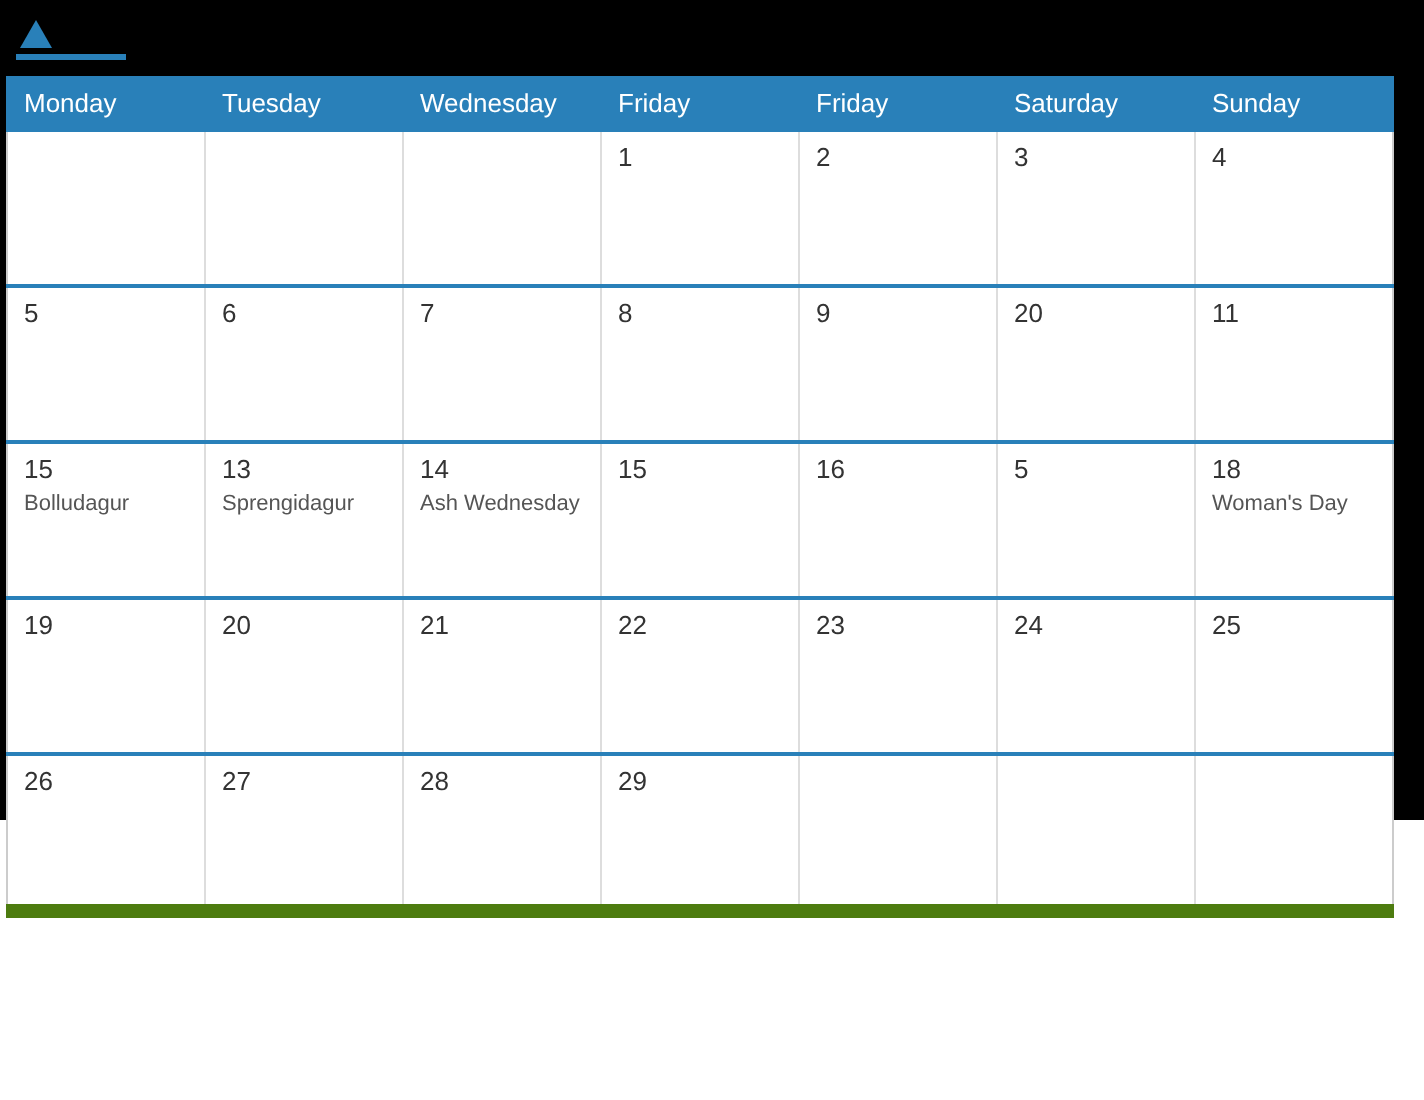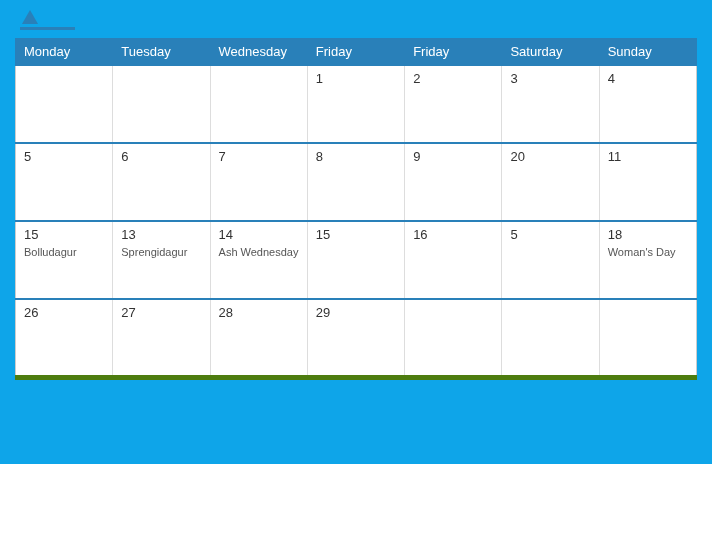--- a/index.html
+++ b/index.html
@@ -5,23 +5,23 @@
     * { margin: 0; padding: 0; box-sizing: border-box; }
     body {
       font-family: Arial, sans-serif;
       background: #fff;
       width: 712px;
       height: 550px;
       overflow: hidden;
     }
     .calendar-container {
       width: 712px;
-      height: 464px;
-      background: #0ea5e9;
-      padding: 10px 15px 15px 15px;
+      height: 410px;
+      background: #000000;
+      padding: 10px 15px 15px 3px;
     }
     .header {
       display: flex;
       align-items: center;
       justify-content: space-between;
       margin-bottom: 8px;
       padding: 0 5px;
     }
     .logo-text-general {
       font-size: 15px;
@@ -96,21 +96,21 @@
     .day-event {
       font-size: 11px;
       color: #555;
       display: block;
       line-height: 1.3;
     }
     .empty-cell {
       background: #f5f5f5;
     }
     .calendar-table tbody tr:last-child td {
-      border-bottom: 5px solid #4d7c0f;
+      border-bottom: 7px solid #4d7c0f;
     }
     .logo-wrapper {
       display: flex;
       flex-direction: column;
       align-items: flex-start;
     }
     .logo-top {
       display: flex;
       align-items: center;
     }
@@ -213,20 +213,43 @@
           <td>
             <span class="day-number">5</span>
           </td>
           <td>
             <span class="day-number">18</span>
             <span class="day-event">Woman's Day</span>
           </td>
         </tr>
         <tr>
           <td>
+            <span class="day-number">19</span>
+          </td>
+          <td>
+            <span class="day-number">20</span>
+          </td>
+          <td>
+            <span class="day-number">21</span>
+          </td>
+          <td>
+            <span class="day-number">22</span>
+          </td>
+          <td>
+            <span class="day-number">23</span>
+          </td>
+          <td>
+            <span class="day-number">24</span>
+          </td>
+          <td>
+            <span class="day-number">25</span>
+          </td>
+        </tr>
+        <tr>
+          <td>
             <span class="day-number">26</span>
           </td>
           <td>
             <span class="day-number">27</span>
           </td>
           <td>
             <span class="day-number">28</span>
           </td>
           <td>
             <span class="day-number">29</span>

